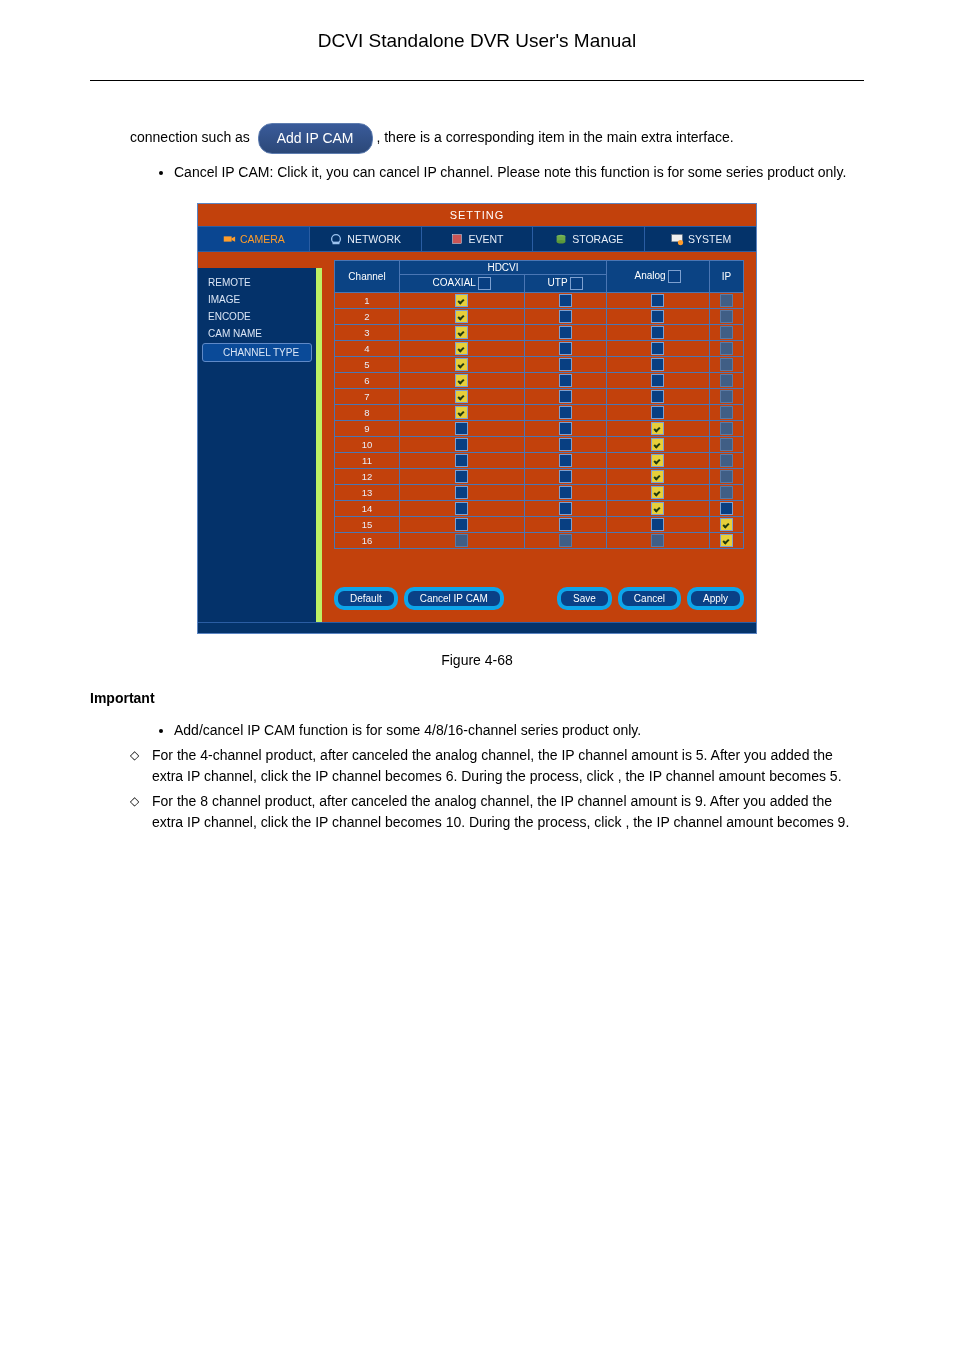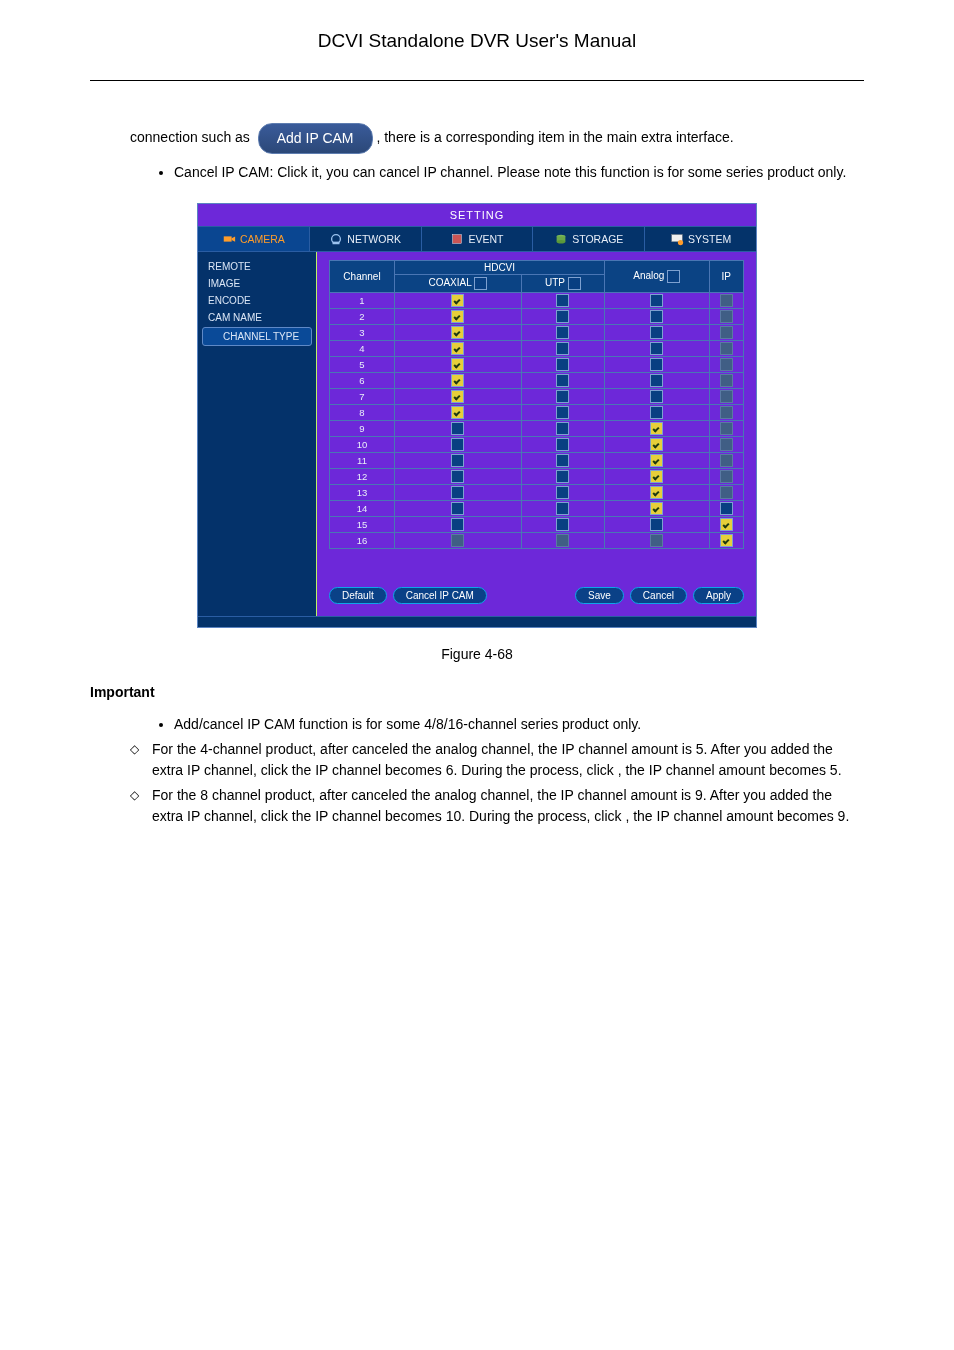--- a/index.html
+++ b/index.html
@@ -80,21 +80,21 @@
       font-weight: bold;
       margin-top: 22px;
     }
     .page-num {
       text-align: center;
       font-size: 13px;
       margin-top: 160px;
     }
     
     .dvr {
-      background: #6d28d9;
+      background: #c2410c;
       width: 558px;
       margin: 20px auto 0 auto;
       border: 1px solid #5a84c2;
       font-family: Arial, sans-serif;
       color: #e8eef8;
       font-size: 10px;
     }
     .dvr-title {
       text-align: center;
       color: #fff;
@@ -119,22 +119,23 @@
       font-size: 10.5px;
     }
     .dvr-tab:last-child { border-right: none; }
     .dvr-tab.sel { background: #0a4691; color:#fff; }
     .dvr-tab .ico { width: 14px; height:14px; display:inline-block; }
     .dvr-tab.sel .lbl { color: #ff9c2a; }
     .dvr-body { display:flex; min-height: 290px; }
     .dvr-side {
       width: 118px;
       background: #04326a;
-      border-right: 1px solid #bef264;
+      border-right: 6px solid #bef264;
       padding-top: 6px;
+      margin-top: 16px;
     }
     .side-item {
       font-size: 10px;
       color: #dbe6f6;
       padding: 3px 0 3px 10px;
     }
     .side-item.sel {
       background: #0a4a98;
       border: 1px solid #5f89c7;
       border-radius: 3px;
@@ -206,21 +207,21 @@
       border-color:#5a79a3;
     }
     .btnrow {
       margin-top: 38px;
       display:flex;
       gap: 6px;
       align-items:center;
     }
     .btnrow .spacer { flex:1; }
     .ovalbtn {
-      border: 1px solid #0ea5e9;
+      border: 4px solid #0ea5e9;
       border-radius: 10px;
       padding: 2px 12px;
       font-size: 10px;
       color: #fff;
       background: #0a4187;
     }
   </style>
 </head>
 <body>
 

